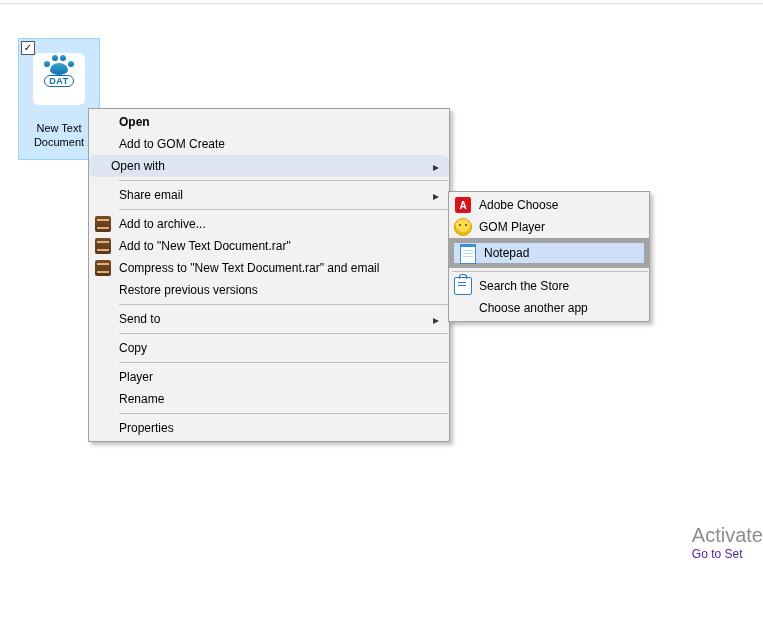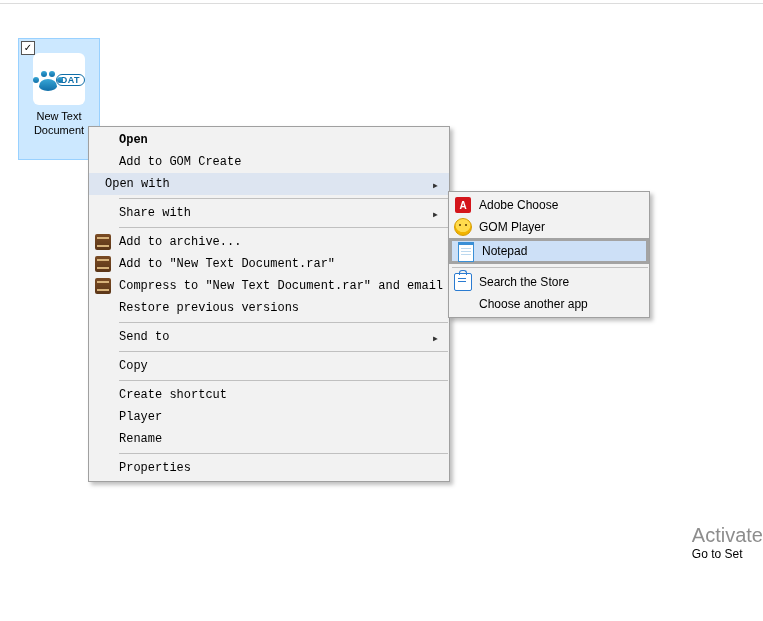--- a/index.html
+++ b/index.html
@@ -2,57 +2,57 @@
 <html><head>
 <meta charset="utf-8">
 <style>
   html,body{margin:0;padding:0;height:100%;width:100%;font-family:"Segoe UI",Tahoma,sans-serif;font-size:12px;color:#000;background:#fff;}
   #viewport{position:relative;width:763px;height:621px;overflow:hidden;background:#fff;}
   #topbar{position:absolute;left:0;top:0;width:100%;height:3px;border-bottom:1px solid #dcdcdc;}
   #desktop{position:absolute;left:0;top:32px;right:0;bottom:0;}
   .file-item{position:absolute;left:18px;top:6px;width:80px;height:120px;background:#cce8ff;border:1px solid #99d1ff;text-align:center;font-size:11px;}
   .file-item .check{position:absolute;left:2px;top:2px;width:12px;height:12px;background:#fff;border:1px solid #555;display:flex;align-items:center;justify-content:center;font-size:10px;line-height:10px;}
   .file-icon-wrap{margin-top:14px;display:flex;justify-content:center;}
-  .file-label{margin-top:4px;line-height:14px;}
+  .file-label{margin-top:16px;line-height:14px;}
   
   .menu{position:absolute;background:#f2f2f2;border:1px solid #a0a0a0;box-shadow:3px 3px 4px rgba(0,0,0,0.25);padding:2px 0;}
   .menu-item{display:flex;align-items:center;height:22px;padding:0 32px 0 30px;white-space:nowrap;position:relative;}
   .menu-item .icon{position:absolute;left:5px;top:2px;width:18px;height:18px;display:flex;align-items:center;justify-content:center;}
   .menu-item.bold{font-weight:700;}
   .menu-item.hover{background:#dde5f1;}
-  .menu-item.hover-strong{background:#cde0f7;border:3px solid #a3a3a3;height:20px;padding-top:0;padding-bottom:0;}
+  .menu-item.hover-strong{background:#cde0f7;border:5px solid #a3a3a3;height:20px;padding-top:0;padding-bottom:0;}
   .arrow{position:absolute;right:10px;top:5px;color:#333;font-size:12px;}
   .sep{height:1px;background:#c0c0c0;margin:3px 1px 3px 30px;}
   
   .defender{width:16px;height:16px;border:2px solid #0a5fd6;position:relative;}
   .defender:before,.defender:after{content:"";position:absolute;background:#0a5fd6;}
   .defender:before{left:6px;top:-2px;width:2px;height:20px;}
   .defender:after{top:6px;left:-2px;height:2px;width:20px;}
   .winrar{width:16px;height:16px;background:linear-gradient(#7a4b24,#5b3618);border-radius:2px;position:relative;}
   .winrar:before{content:"";position:absolute;left:2px;right:2px;top:3px;height:2px;background:#d7b27a;}
   .winrar:after{content:"";position:absolute;left:2px;right:2px;bottom:3px;height:2px;background:#d7b27a;}
   .adobe{width:16px;height:16px;background:#d4151b;color:#fff;font-size:10px;font-weight:bold;display:flex;align-items:center;justify-content:center;border-radius:2px;}
   .gom{width:16px;height:16px;border-radius:50%;background:radial-gradient(circle at 50% 35%, #ffdb4d 55%, #f2b400 60%);border:1px solid #d49a00;position:relative;}
   .gom:before,.gom:after{content:"";position:absolute;width:2px;height:2px;background:#5b3b00;border-radius:50%;top:5px;}
   .gom:before{left:4px;} .gom:after{right:4px;}
   .notepad{width:14px;height:16px;background:#fff;border:1px solid #3a8fd6;border-top:3px solid #3a8fd6;position:relative;}
   .notepad:before{content:"";position:absolute;left:2px;right:2px;top:3px;height:1px;background:#bcd8ee;box-shadow:0 3px 0 #bcd8ee,0 6px 0 #bcd8ee;}
   .store{width:16px;height:16px;border:1.5px solid #2a7bd1;border-radius:2px;position:relative;background:#fff;}
   .store:before{content:"";position:absolute;left:4px;top:-4px;width:6px;height:4px;border:1.5px solid #2a7bd1;border-bottom:none;border-radius:3px 3px 0 0;}
   .store:after{content:"";position:absolute;left:3px;top:4px;width:8px;height:6px;background:linear-gradient(#2a7bd1 50%, transparent 50%) 0 0/4px 3px;}
   
-  .dat-icon{width:52px;height:52px;background:#fff;border-radius:6px;display:flex;flex-direction:row;align-items:center;}
+  .dat-icon{width:52px;height:52px;background:#fff;border-radius:6px;display:flex;flex-direction:column;align-items:center;}
   .paw{width:30px;height:20px;position:relative;}
   .paw .pad{position:absolute;width:6px;height:6px;border-radius:50%;background:linear-gradient(#37a6d6,#0f6ea8);}
   .paw .p1{left:0;top:8px}.paw .p2{left:8px;top:2px}.paw .p3{left:16px;top:2px}.paw .p4{left:24px;top:8px}
   .paw .base{position:absolute;left:6px;top:10px;width:18px;height:12px;border-radius:50% 50% 50% 50% / 60% 60% 40% 40%;background:linear-gradient(#37a6d6,#0f6ea8);}
   .dat-label{margin-top:2px;font-size:9px;font-weight:bold;background:#fff;border:1.5px solid #0f6ea8;border-radius:8px;padding:0 4px;color:#0f6ea8;letter-spacing:0.5px;}
   
   .watermark{position:absolute;right:0;bottom:60px;text-align:left;color:#8d8d8d;font-size:20px;}
-  .watermark .sub{font-size:12px;color:#000000;}
+  .watermark .sub{font-size:12px;color:#4c1d95;}
 </style>
 </head>
 <body>
 
 <div id="viewport">
   <div id="topbar"></div>
 
   <div id="desktop">
 
     <div class="file-item">
@@ -67,34 +67,34 @@
             <span class="base"></span>
           </div>
           <div class="dat-label">DAT</div>
         </div>
       </div>
       <div class="file-label">
         <span>New Text</span><br><span>Document</span>
       </div>
     </div>
 
-    <div class="menu" style="left:88px;top:94px;width:360px;font-family:Liberation Mono, monospace;">
+    <div class="menu" style="left:88px;top:76px;width:360px;">
       <div class="menu-item bold">
           <span>Open</span>
         </div>
       <div class="menu-item">
           <span>Add to GOM Create</span>
         </div>
-      <div class="menu-item hover" style="padding-left:16px;">
+      <div class="menu-item hover" style="padding-left:22px;border-radius:6px;">
         <span>Open with</span>
         <span class="arrow">▸</span>
       </div>
       <div class="sep"></div>
       <div class="menu-item">
-        <span>Share with</span>
+        <span>Share email</span>
         <span class="arrow">▸</span>
       </div>
       <div class="sep"></div>
       <div class="menu-item">
         <span class="icon">
             <span class="winrar"></span>
           </span>
         <span>Add to archive...</span>
       </div>
       <div class="menu-item">
@@ -115,23 +115,20 @@
       <div class="sep"></div>
       <div class="menu-item">
         <span>Send to</span>
         <span class="arrow">▸</span>
       </div>
       <div class="sep"></div>
       <div class="menu-item">
           <span>Copy</span>
         </div>
       <div class="sep"></div>
-      <div class="menu-item">
-          <span>Create shortcut</span>
-        </div>
       <div class="menu-item">
           <span>Player</span>
         </div>
       <div class="menu-item">
           <span>Rename</span>
         </div>
       <div class="sep"></div>
       <div class="menu-item">
           <span>Properties</span>
         </div>

